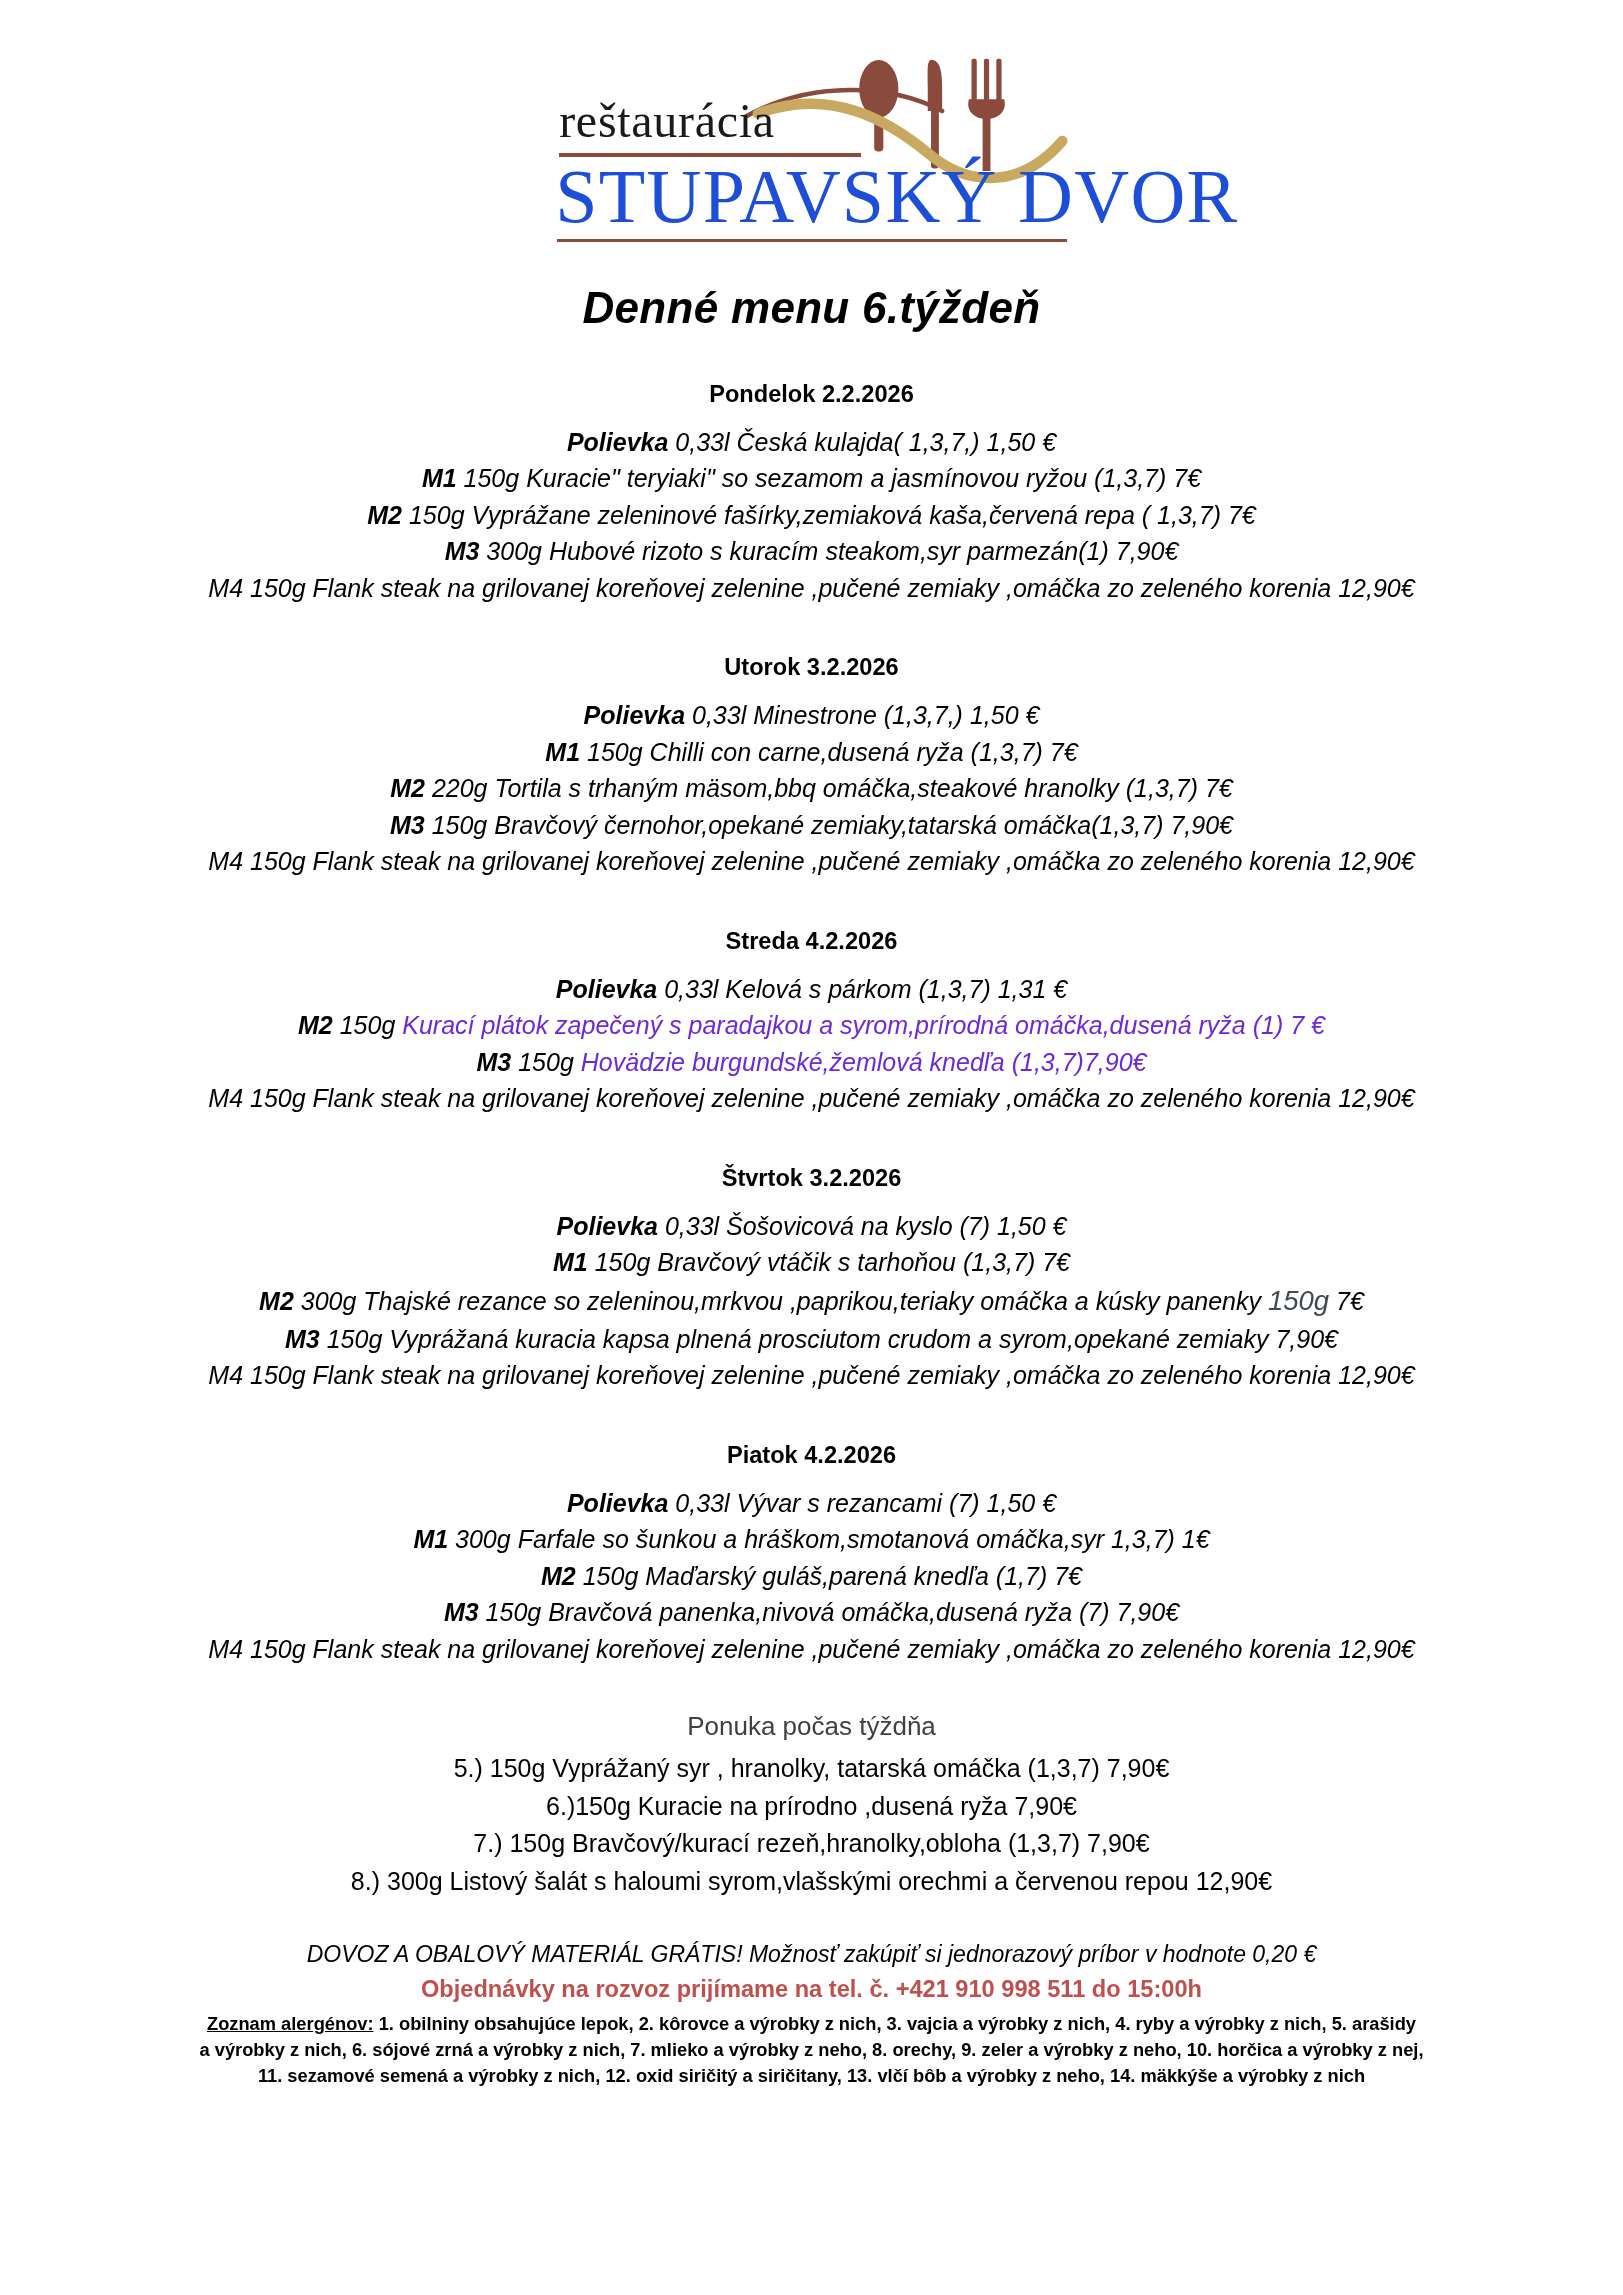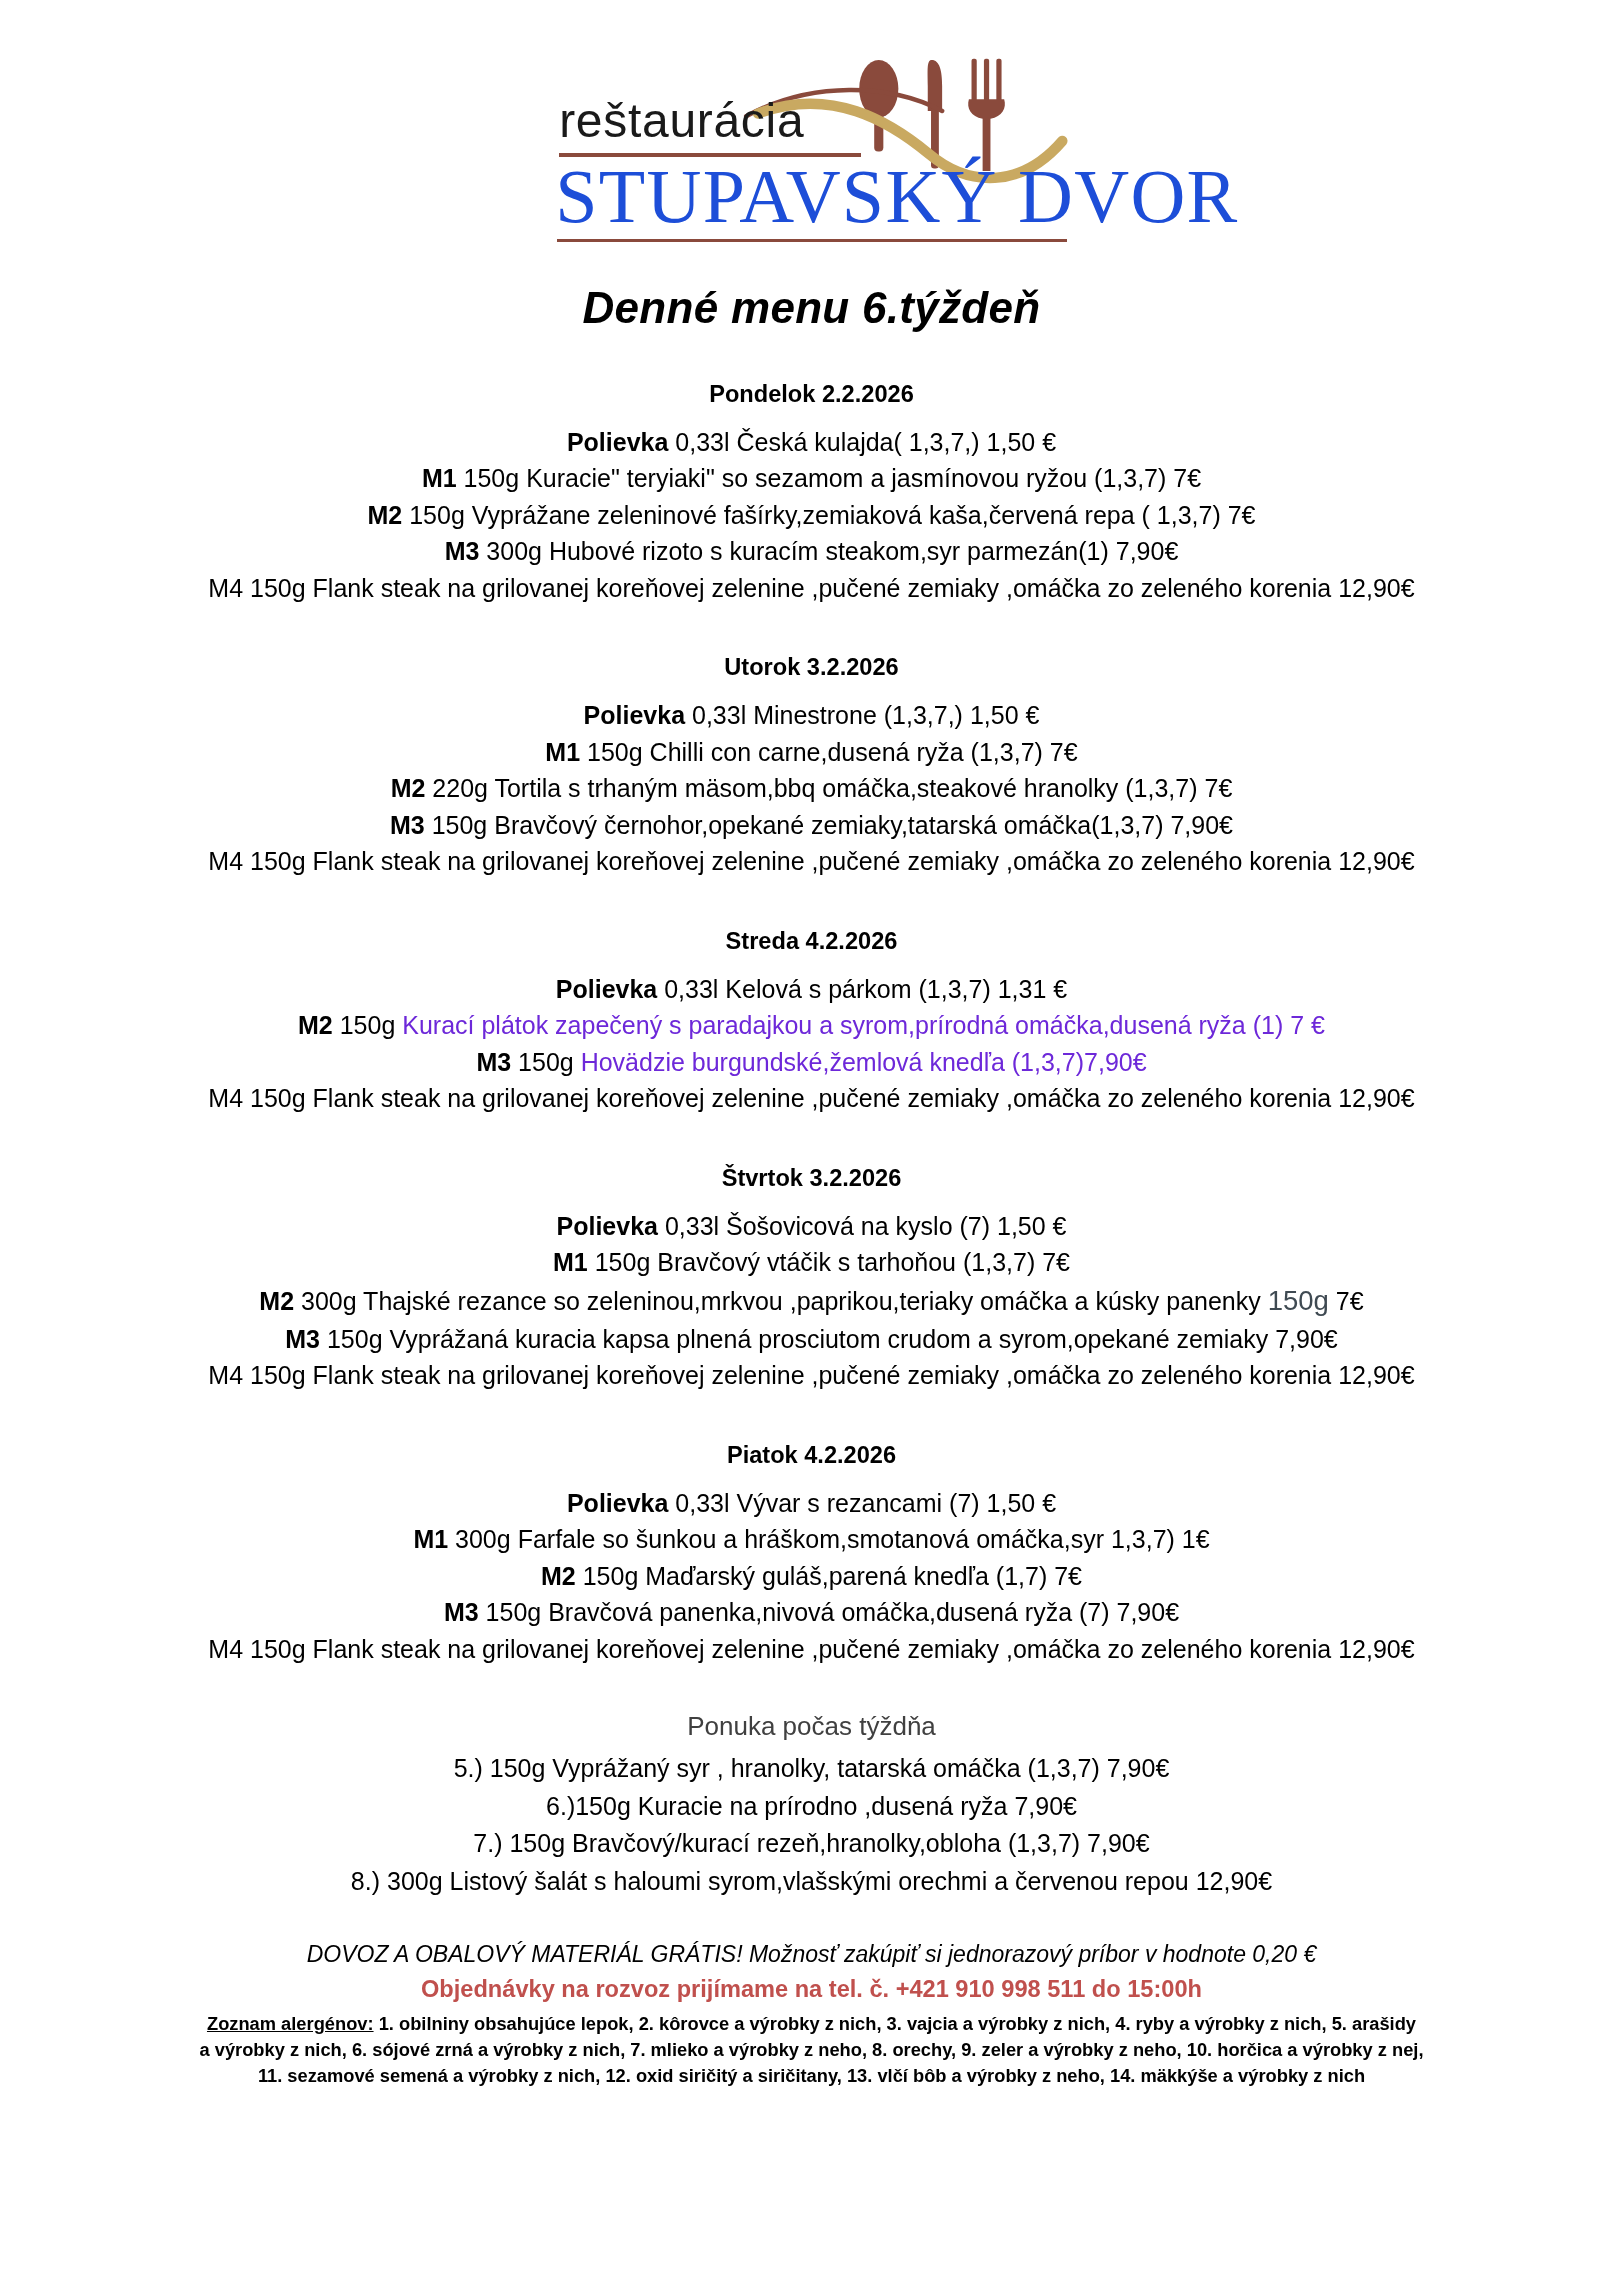--- a/index.html
+++ b/index.html
@@ -40,21 +40,21 @@
     position: absolute;
     left: 0;
     top: 0;
     width: 523px;
     height: 209px;
   }
   .logo-restauracia {
     position: absolute;
     left: 9.2px;
     top: 54px;
-    font-family: Liberation Sans, sans-serif;
+    font-family: Liberation Serif, serif;
     font-size: 48px;
     letter-spacing: 0.7px;
     color: #1a1a1a;
     line-height: 1;
   }
   .logo-rule-top {
     position: absolute;
     left: 9.2px;
     top: 110px;
     width: 302px;
@@ -107,20 +107,21 @@
     font-weight: bold;
     line-height: 1.25;
     margin-bottom: 14.4px;
   }
 
   .menu-line {
     font-size: 25px;
     line-height: 1.46;
     padding: 0 39px;
     color: #000;
+    font-style: italic;
   }
   .menu-line b { font-weight: bold; }
   .menu-line .gray { color: #6d28d9; }
   .menu-line .gray-big { color: #3f4a52; font-size: 27.5px; }
   .soup-line { font-size: 25px; }
   .m4-line { font-size: 25px; }
 
   
   .weekly {
     margin-top: 43px;

